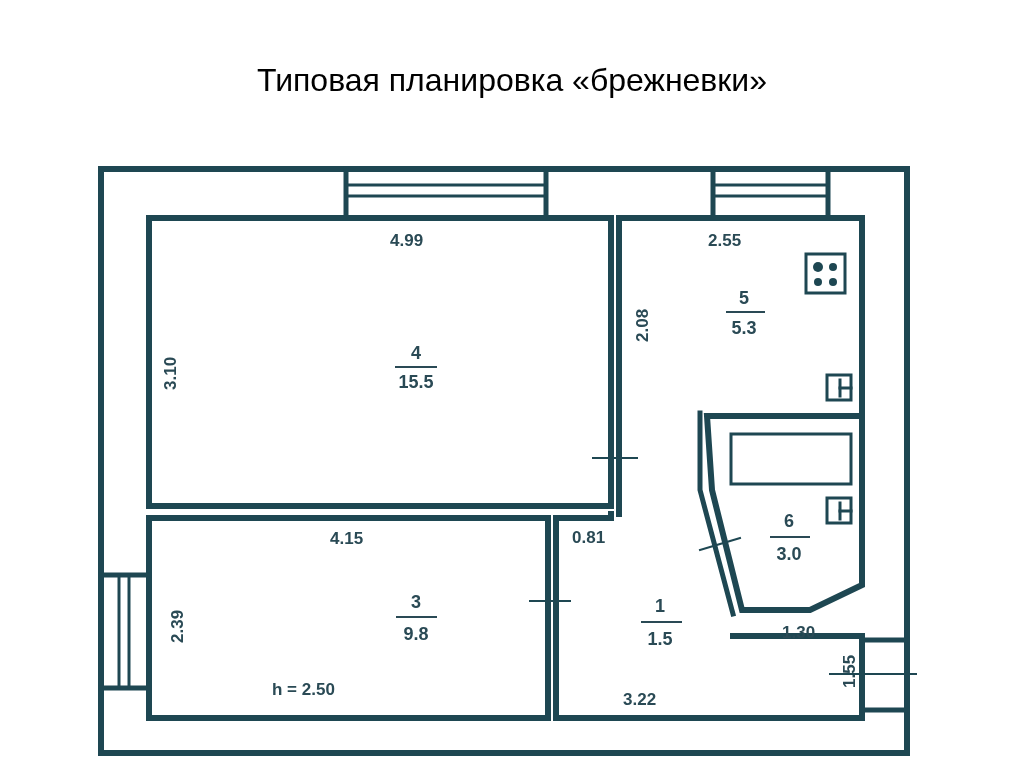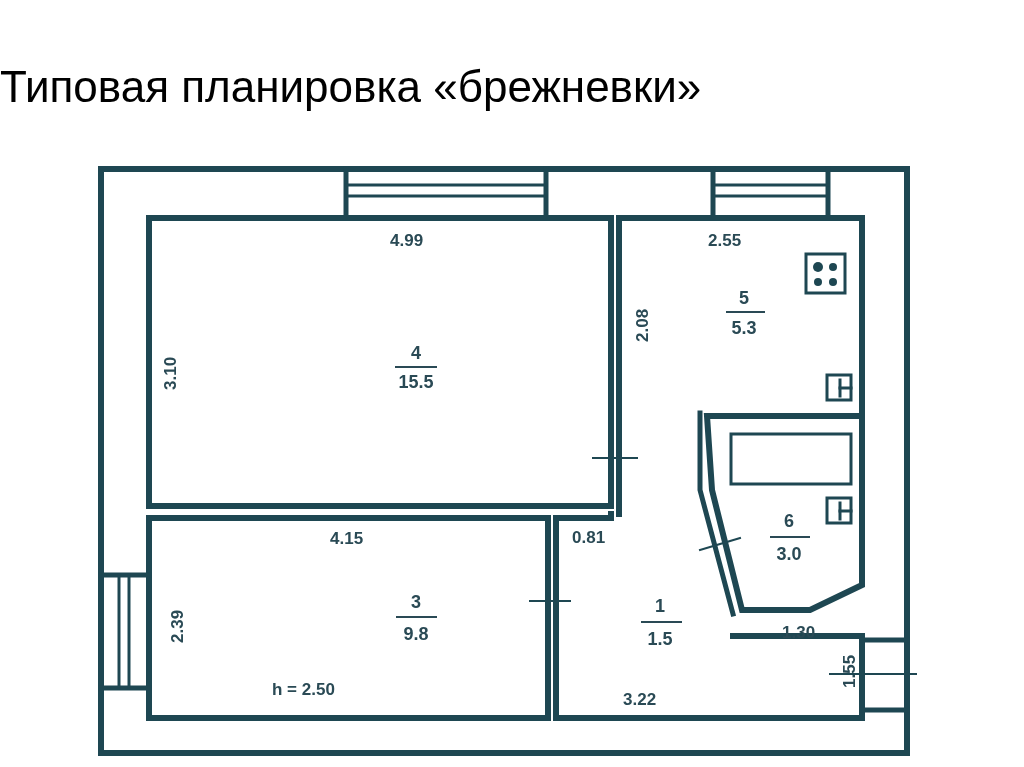--- a/index.html
+++ b/index.html
@@ -1,20 +1,21 @@
 <!DOCTYPE html>
 <html><head>
 <meta charset="utf-8">
 <style>
   html, body { margin: 0; padding: 0; background: #ffffff; }
   body { width: 1024px; height: 767px; position: relative; overflow: hidden; }
   .title {
     position: absolute; left: 0; top: 62px; width: 1024px;
+    text-align: center;
     font-family: "Liberation Sans", sans-serif;
-    font-size: 44px; color: #000; letter-spacing: 0px;
+    font-size: 32px; color: #000; letter-spacing: 0px;
   }
   svg { position: absolute; left: 0; top: 0; }
   .lbl { font-family: "Liberation Sans", sans-serif; font-weight: bold; font-size: 17px; fill: #2a4a55; }
   .room-lbl { font-family: "Liberation Sans", sans-serif; font-weight: bold; font-size: 18px; fill: #2a4a55; }
 </style>
 </head>
 <body>
 
 <div class="title">Типовая планировка «брежневки»</div>
 

